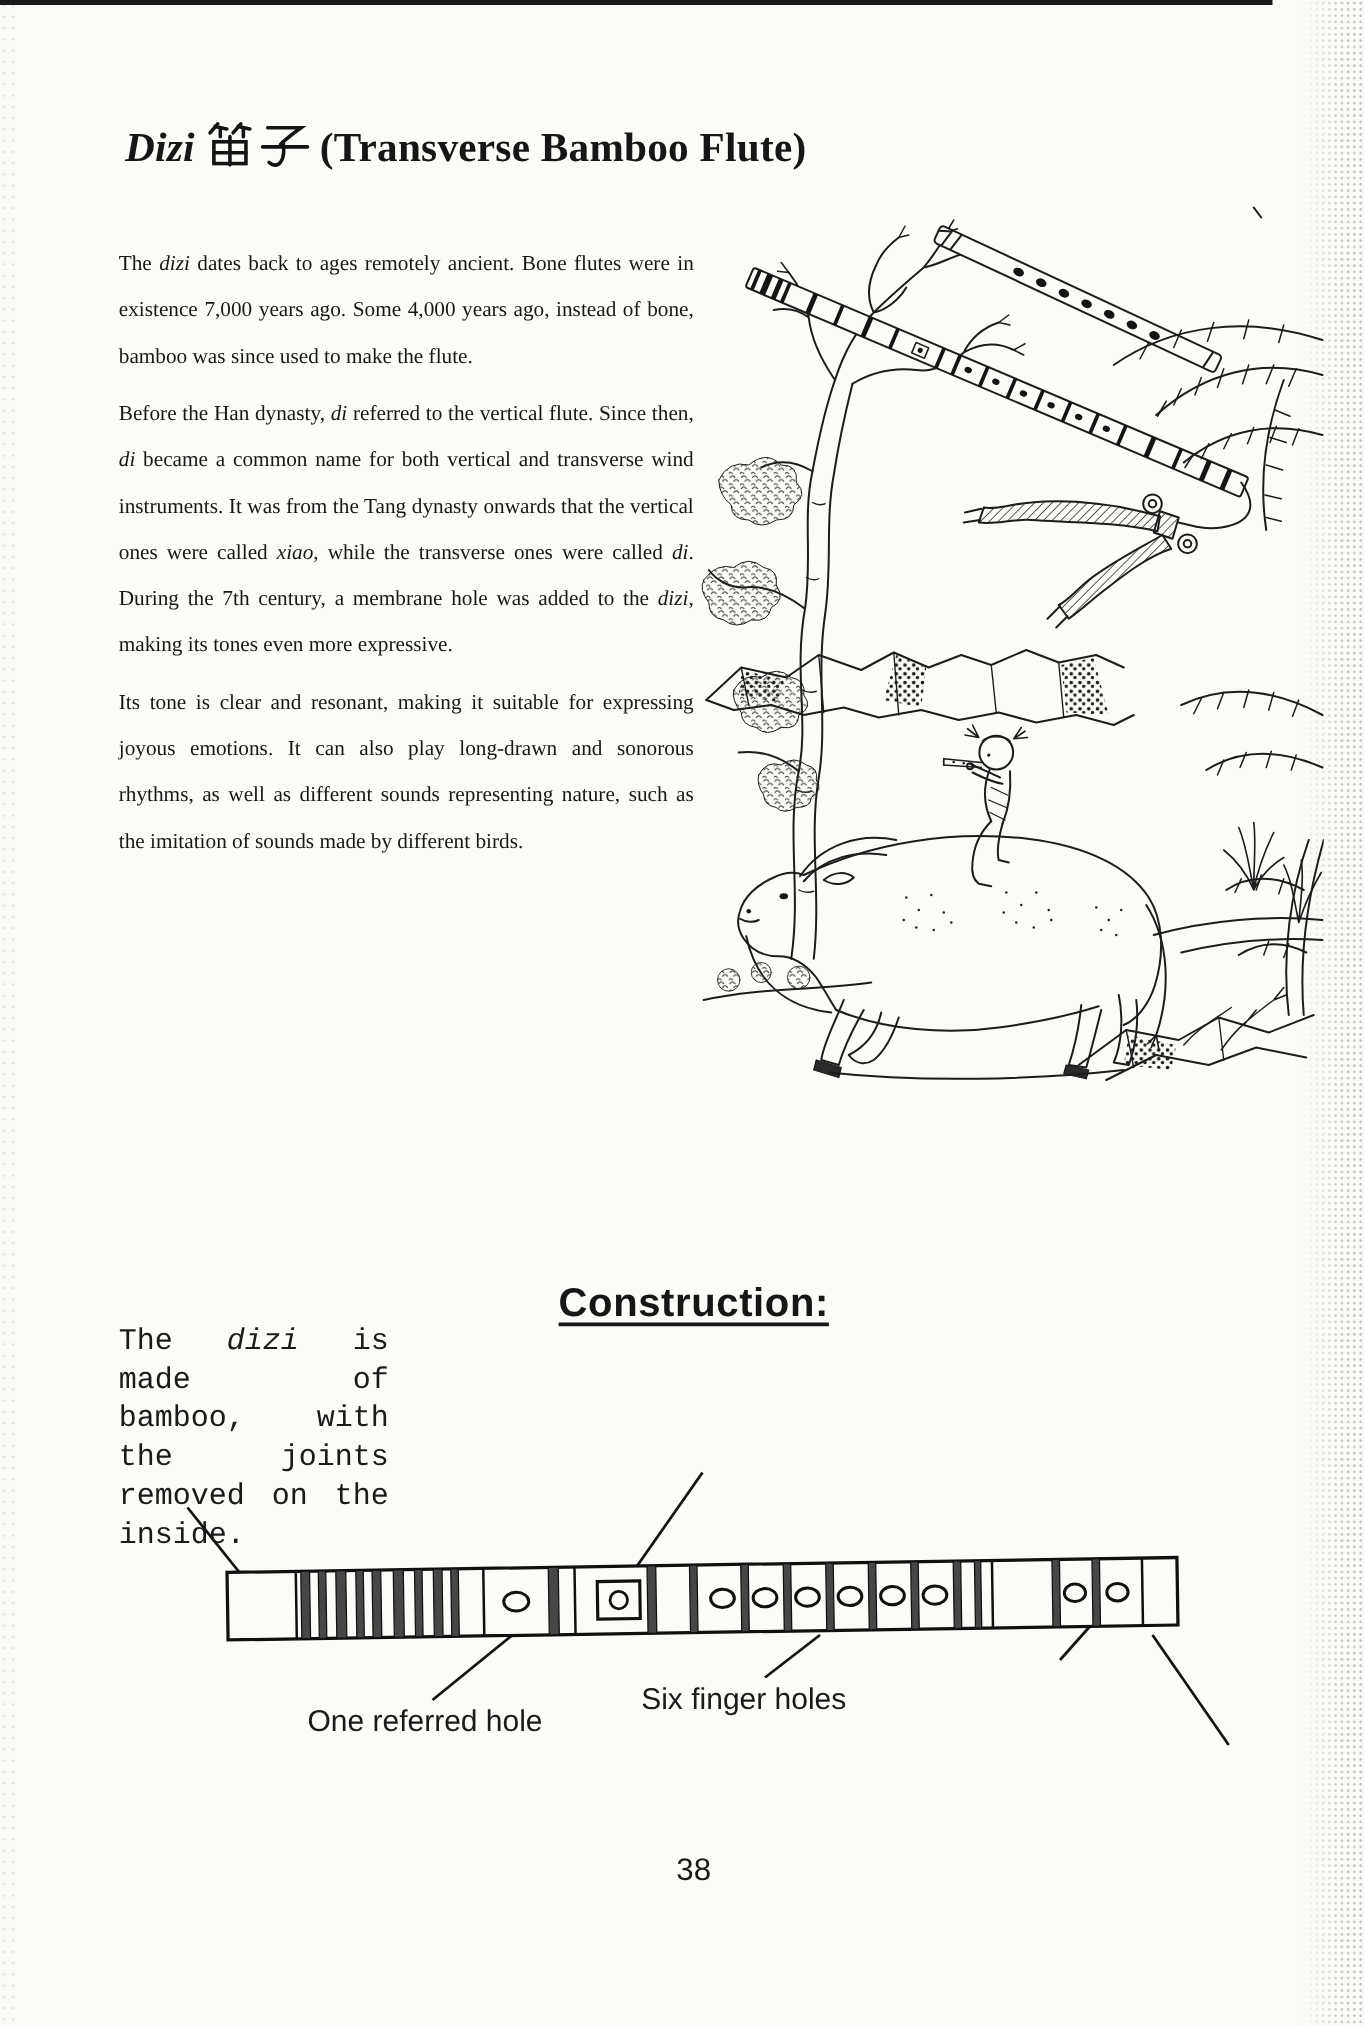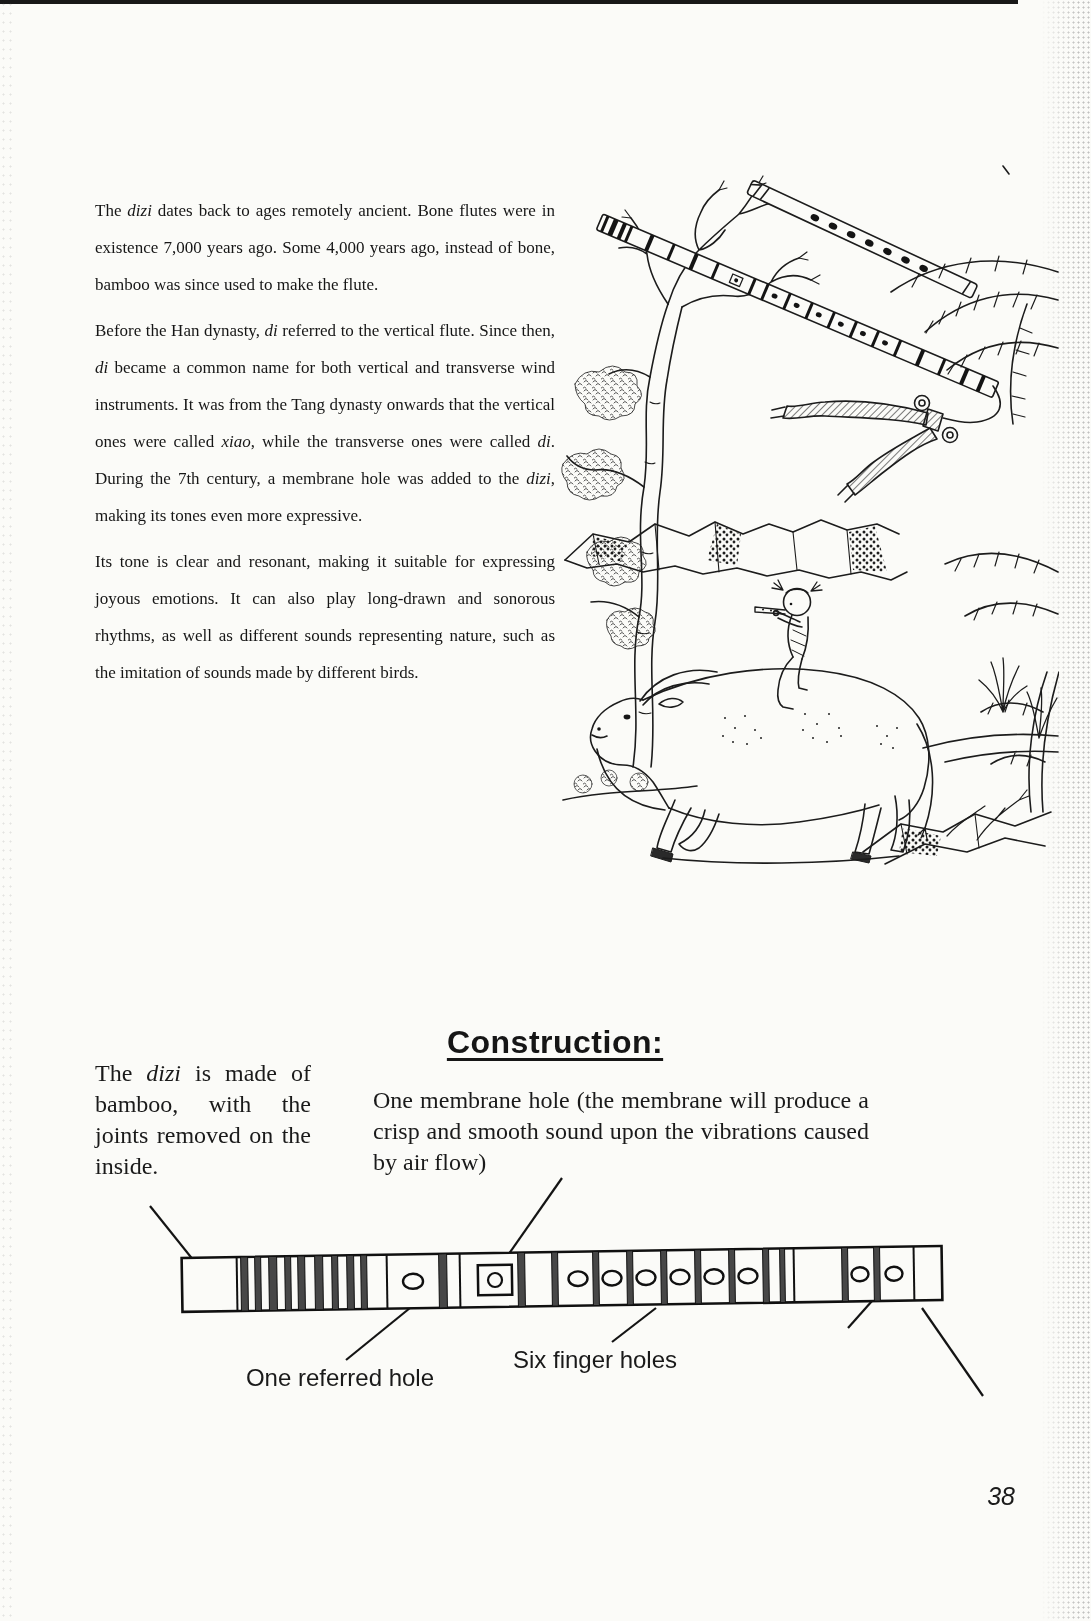--- a/index.html
+++ b/index.html
@@ -38,48 +38,64 @@
   .par-1{margin-top:42px;}
   .par-2,.par-3{margin-top:9px;}
   .illu{stroke:#1c1c1c;fill:none;stroke-width:1.6;stroke-linecap:round;stroke-linejoin:round;}
   .construction-heading{
     position:absolute;left:95px;top:1024px;width:920px;margin:0;text-align:center;
     font-family:"Liberation Sans","DejaVu Sans",sans-serif;
     font-size:32px;font-weight:bold;letter-spacing:.5px;
     text-decoration:underline;text-decoration-thickness:2.5px;text-underline-offset:5px;
   }
   .note{
-    position:absolute;font-family:Liberation Serif, serif;
+    position:absolute;font-family:Liberation Mono, monospace;
     font-size:24px;line-height:31px;color:#1a1a1a;
   }
   .note-bamboo{left:95px;top:1058px;width:216px;text-align:justify;}
   .note-bamboo i{font-style:italic;}
   .note-membrane{left:373px;top:1085px;width:496px;text-align:justify;}
   .diagram-svg{position:absolute;left:100px;top:1150px;}
   .dlbl{
     position:absolute;font-family:"Liberation Sans","DejaVu Sans",sans-serif;
     font-size:24px;line-height:30px;color:#1a1a1a;text-align:center;
   }
   .lbl-blowing{left:235px;top:1363px;width:210px;}
   .lbl-finger{left:485px;top:1345px;width:220px;}
   .lbl-aux{left:745px;top:1330px;width:172px;}
   .lbl-tuning{left:860px;top:1398px;width:196px;}
   .page-number{
-    position:absolute;left:95px;top:1482px;width:920px;text-align:right;
-    font-family:"Liberation Sans","DejaVu Sans",sans-serif;font-size:25px;color:#1a1a1a;font-style:italic;
+    position:absolute;left:95px;top:1482px;width:920px;text-align:center;
+    font-family:"Liberation Sans","DejaVu Sans",sans-serif;font-size:25px;color:#1a1a1a;
   }
 </style>
 </head>
 <body>
 
 <div class="page">
   <div class="edge-top"></div>
   <div class="edge-right"></div>
   <div class="edge-left"></div>
 
+  <h1 class="title">
+    <i class="dizi">Dizi</i><svg class="cjk-svg" viewBox="0 0 82 40" role="img" aria-label="笛子">
+      <path d="M9,3 L3,10"></path>
+        <path d="M7,5 L16,7"></path>
+        <path d="M11,7 L11,13"></path>
+      <path d="M27,3 L21,10"></path>
+        <path d="M25,5 L34,7"></path>
+        <path d="M29,7 L29,13"></path>
+      <path d="M18.5,13 L18.5,35"></path>
+        <rect x="6" y="17" width="25" height="17"></rect>
+        <path d="M6,25.5 L31,25.5"></path>
+      <path d="M48,6 L74,6 C67,11 62,15 58,19"></path>
+      <path d="M60,17 C61,23 61,29 58,33 C56,36 52,36 49,33"></path>
+      <path d="M44,21 L79,21"></path>
+    </svg><span>(Transverse Bamboo Flute)</span>
+  </h1>
 
   <div class="article">
     <div class="figure-float">
       <svg class="illu" width="512" height="715" viewBox="0 0 512 715">
         <defs>
           <pattern id="hatch" width="5" height="5" patternUnits="userSpaceOnUse" patternTransform="rotate(45)">
             <line x1="0" y1="0" x2="0" y2="5" stroke="#333" stroke-width="1.3"></line>
           </pattern>
           <pattern id="scrib" width="9" height="9" patternUnits="userSpaceOnUse">
             <path d="M1,5 q2,-3 4,0 M4,8 q2,-3 4,0 M0,2 q1.5,-2 3,0" stroke="#2c2c2c" stroke-width=".8" fill="none"></path>
@@ -284,21 +300,20 @@
     </div>
 
     <p class="par par-1"><span>The </span><i>dizi</i><span> dates back to ages remotely ancient. Bone flutes were in existence 7,000 years ago. Some 4,000 years ago, instead of bone, bamboo was since used to make the flute.</span></p>
     <p class="par par-2"><span>Before the Han dynasty, </span><i>di</i><span> referred to the vertical flute. Since then, </span><i>di</i><span> became a common name for both vertical and transverse wind instruments. It was from the Tang dynasty onwards that the vertical ones were called </span><i>xiao</i><span>, while the transverse ones were called </span><i>di</i><span>. During the 7th century, a membrane hole was added to the </span><i>dizi</i><span>, making its tones even more expressive.</span></p>
     <p class="par par-3"><span>Its tone is clear and resonant, making it suitable for expressing joyous emotions. It can also play long-drawn and sonorous rhythms, as well as different sounds representing nature, such as the imitation of sounds made by different birds.</span></p>
   </div>
 
   <h2 class="construction-heading">Construction:</h2>
 
   <div class="note note-bamboo"><span>The </span><i>dizi</i><span> is made of bamboo, with the joints removed on the inside.</span></div>
-  <div class="note note-membrane">One membrane hole (the membrane will produce a crisp and smooth sound upon the vibrations caused by air flow)</div>
 
   <svg class="diagram-svg" width="940" height="310" viewBox="0 0 940 310">
     <g stroke="#141414" stroke-width="2.2" fill="none">
       <path d="M50,56 L106,126"></path>
       <path d="M462,28 L399,118"></path>
       <path d="M310,158 L246,210"></path>
       <path d="M556,158 L512,192"></path>
       <path d="M780,142 L748,178"></path>
       <path d="M822,158 L883,246"></path>
     </g>

